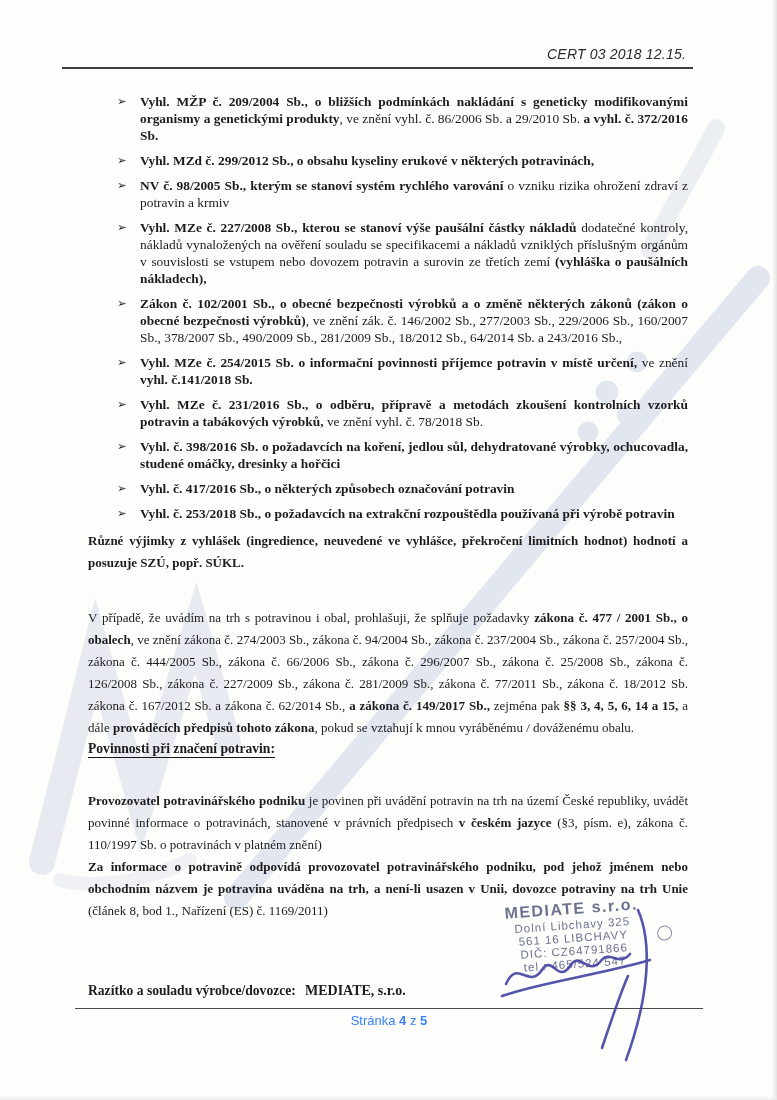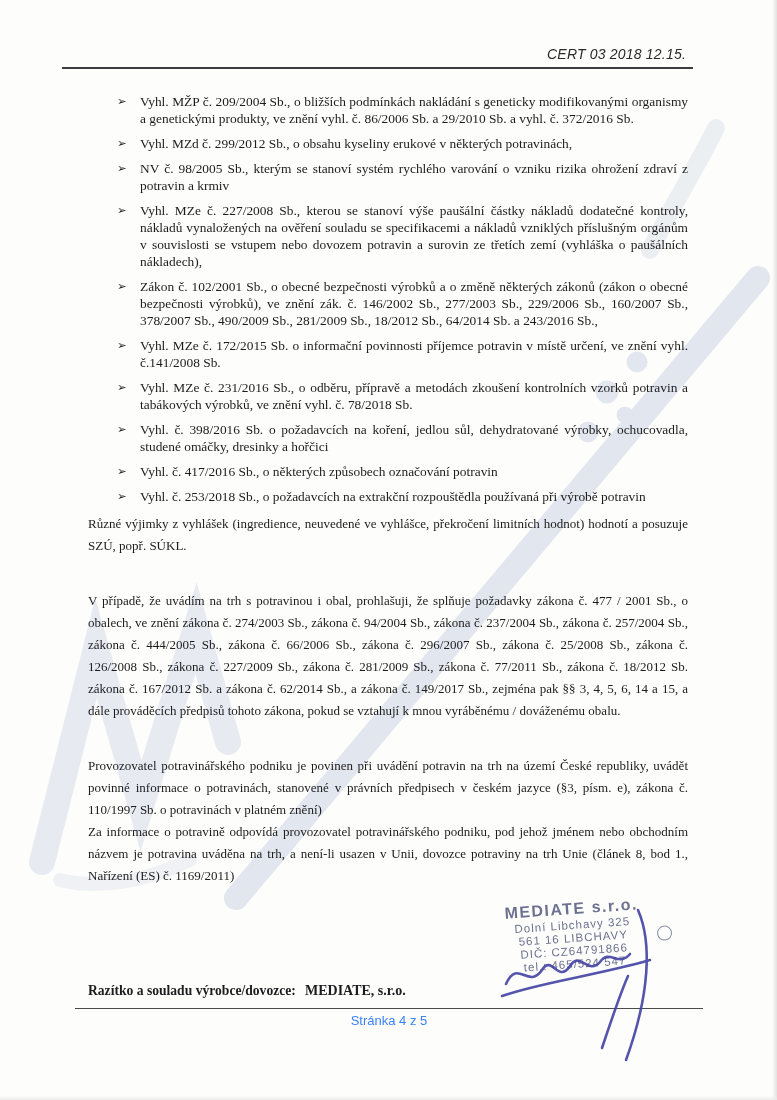--- a/index.html
+++ b/index.html
@@ -20,21 +20,21 @@
        font-style:italic;font-size:14px;color:#2a2a2c;letter-spacing:.2px;padding-right:2px;}
   .header-rule{border:none;border-top:2px solid #3c3c3e;margin:5px -5px 0 -26px;}
   ul.law-list{list-style:none;margin:24px 0 0 0;padding:0;}
   ul.law-list li{display:flex;margin-bottom:8px;}
   .marker{flex:none;width:23px;margin-left:29px;font-size:11.5px;color:#222;
        padding-top:1px;font-family:"DejaVu Sans",sans-serif;}
   .li-text{flex:1;text-align:justify;font-size:13.4px;line-height:17px;}
   .para{text-align:justify;font-size:13px;line-height:22px;margin:0;}
   .para.mt-sm{margin-top:8px;}
   .para.mt-md{margin-top:33px;}
-  .b{font-weight:normal;}
+  .b{font-weight:bold;}
   .section-heading{font-size:13.6px;font-weight:bold;margin-top:2px;}
   .section-heading span{border-bottom:1.6px solid #151515;padding-bottom:1px;}
   
   .stamp{position:absolute;left:468px;top:900px;width:210px;z-index:2;
        transform:rotate(-4deg);text-align:center;
        font-family:"Liberation Sans",sans-serif;color:rgba(88,93,128,.88);}
   .stamp-line1{font-size:16px;font-weight:bold;letter-spacing:1.5px;}
   .stamp-line{font-size:11.5px;letter-spacing:1px;margin-top:1px;}
   .stamp-seal{position:absolute;right:6px;top:32px;width:13px;height:13px;border-radius:50%;
        border:1.5px solid rgba(88,93,128,.7);font-size:8px;line-height:13px;color:rgba(88,93,128,.7);}
@@ -97,21 +97,21 @@
           <span class="li-text"><span class="b">Vyhl. MZe č. 227/2008 Sb., kterou se stanoví výše paušální částky nákladů</span><span> dodatečné kontroly, nákladů vynaložených na ověření souladu se specifikacemi a nákladů vzniklých příslušným orgánům v souvislosti se vstupem nebo dovozem potravin a surovin ze třetích zemí </span><span class="b">(vyhláška o paušálních nákladech),</span></span>
         </li>
 
         <li>
           <span class="marker">➢</span>
           <span class="li-text"><span class="b">Zákon č. 102/2001 Sb., o obecné bezpečnosti výrobků a o změně některých zákonů (zákon o obecné bezpečnosti výrobků)</span><span>, ve znění zák. č. 146/2002 Sb., 277/2003 Sb., 229/2006 Sb., 160/2007 Sb., 378/2007 Sb., 490/2009 Sb., 281/2009 Sb., 18/2012 Sb., 64/2014 Sb. a 243/2016 Sb.,</span></span>
         </li>
 
         <li>
           <span class="marker">➢</span>
-          <span class="li-text"><span class="b">Vyhl. MZe č. 172/2015 Sb. o informační povinnosti příjemce potravin v místě určení,</span><span> ve znění </span><span class="b">vyhl. č.141/2008 Sb.</span></span>
+          <span class="li-text"><span class="b">Vyhl. MZe č. 254/2015 Sb. o informační povinnosti příjemce potravin v místě určení,</span><span> ve znění </span><span class="b">vyhl. č.141/2018 Sb.</span></span>
         </li>
 
         <li>
           <span class="marker">➢</span>
           <span class="li-text"><span class="b">Vyhl. MZe č. 231/2016 Sb., o odběru, přípravě a metodách zkoušení kontrolních vzorků potravin a tabákových výrobků,</span><span> ve znění vyhl. č. 78/2018 Sb.</span></span>
         </li>
 
         <li>
           <span class="marker">➢</span>
           <span class="li-text"><span class="b">Vyhl. č. 398/2016 Sb. o požadavcích na koření, jedlou sůl, dehydratované výrobky, ochucovadla, studené omáčky, dresinky a hořčici</span></span>
@@ -125,20 +125,23 @@
         <li>
           <span class="marker">➢</span>
           <span class="li-text"><span class="b">Vyhl. č. 253/2018 Sb., o požadavcích na extrakční rozpouštědla používaná při výrobě potravin</span></span>
         </li>
       </ul>
 
     <p class="para mt-sm"><span class="b">Různé výjimky z vyhlášek (ingredience, neuvedené ve vyhlášce, překročení limitních hodnot) hodnotí a posuzuje SZÚ, popř. SÚKL.</span></p>
 
     <p class="para mt-md"><span>V případě, že uvádím na trh s potravinou i obal, prohlašuji, že splňuje požadavky </span><span class="b">zákona č. 477 / 2001 Sb., o obalech</span><span>, ve znění zákona č. 274/2003 Sb., zákona č. 94/2004 Sb., zákona č. 237/2004 Sb., zákona č. 257/2004 Sb., zákona č. 444/2005 Sb., zákona č. 66/2006 Sb., zákona č. 296/2007 Sb., zákona č. 25/2008 Sb., zákona č. 126/2008 Sb., zákona č. 227/2009 Sb., zákona č. 281/2009 Sb., zákona č. 77/2011 Sb., zákona č. 18/2012 Sb. zákona č. 167/2012 Sb. a zákona č. 62/2014 Sb., </span><span class="b">a zákona č. 149/2017 Sb.,</span><span> zejména pak </span><span class="b">§§ 3, 4, 5, 6, 14 a 15,</span><span> a dále </span><span class="b">prováděcích předpisů tohoto zákona</span><span>, pokud se vztahují k mnou vyráběnému / dováženému obalu.</span></p>
 
+    <div class="section-heading">
+      <span>Povinnosti při značení potravin:</span>
+    </div>
 
     <p class="para mt-md"><span class="b">Provozovatel potravinářského podniku</span><span> je povinen při uvádění potravin na trh na území České republiky, uvádět povinné informace o potravinách, stanovené v právních předpisech </span><span class="b">v českém jazyce</span><span> (§3, písm. e), zákona č. 110/1997 Sb. o potravinách v platném znění)</span></p>
 
     <p class="para"><span class="b">Za informace o potravině odpovídá provozovatel potravinářského podniku, pod jehož jménem nebo obchodním názvem je potravina uváděna na trh, a není-li usazen v Unii, dovozce potraviny na trh Unie</span><span> (článek 8, bod 1., Nařízení (ES) č. 1169/2011)</span></p>
 
   </div>
 
   <div class="stamp">
     <div class="stamp-line1">MEDIATE s.r.o.</div>
     <div class="stamp-line">Dolní Libchavy 325</div>

